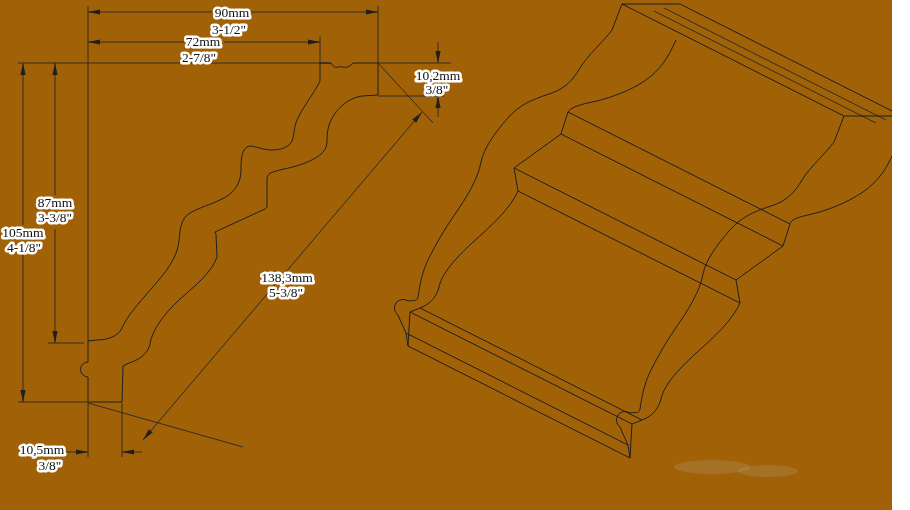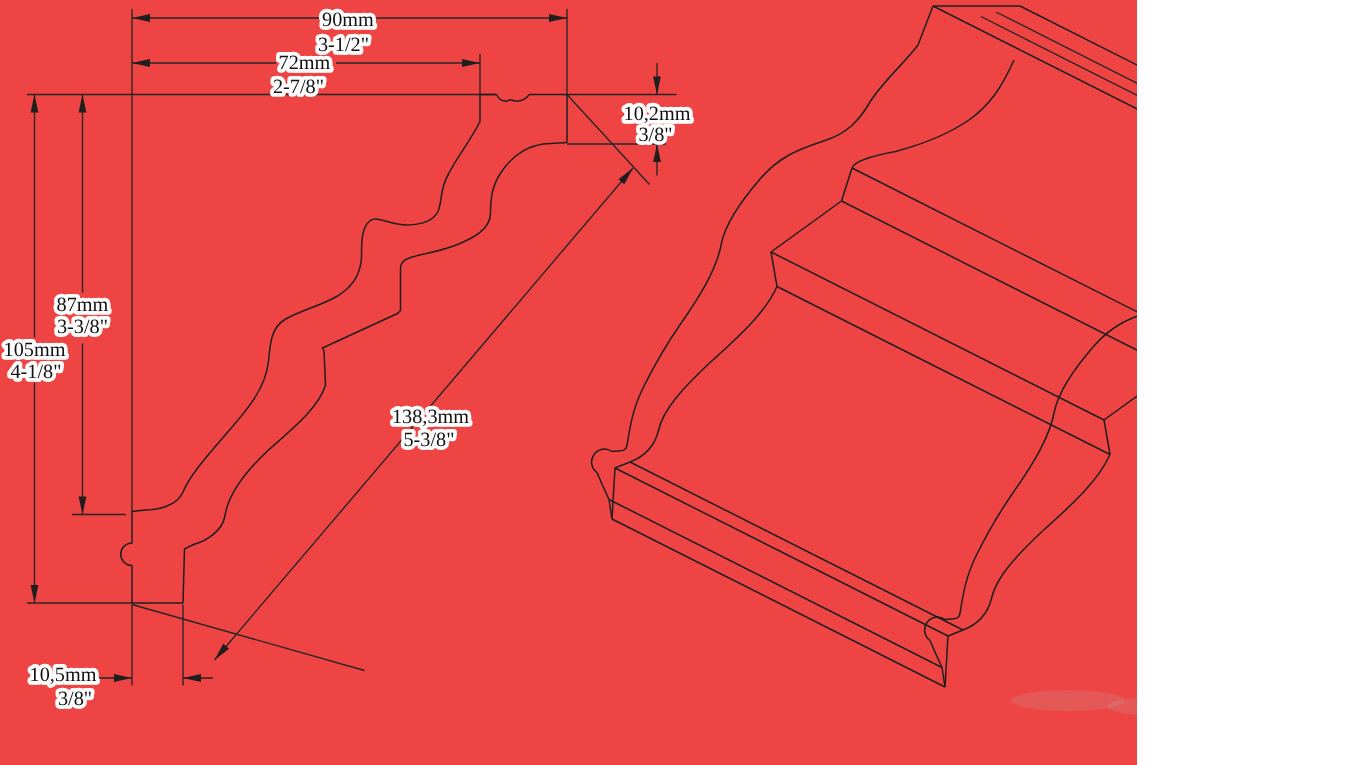--- a/index.html
+++ b/index.html
@@ -1,16 +1,16 @@
 <!DOCTYPE html>
 <html><head>
 <meta charset="utf-8">
 <style>
   html,body{margin:0;padding:0;background:#fff;}
-  .canvas{position:relative;width:758px;height:510px;background:#ef4444;overflow:hidden;font-family:"Liberation Serif","DejaVu Serif",serif;}
+  .canvas{position:relative;width:892px;height:510px;background:#a16207;overflow:hidden;font-family:"Liberation Serif","DejaVu Serif",serif;}
   svg{position:absolute;left:0;top:0;}
   .ln{stroke:#1f1f1f;stroke-width:1;fill:none;stroke-linejoin:round;}
   .thin{stroke:#262626;stroke-width:0.9;fill:none;}
   .arr{fill:#1f1f1f;stroke:none;}
   text{fill:#111;font-size:13.5px;font-family:"Liberation Serif","DejaVu Serif",serif;paint-order:stroke;stroke:#ffffff;stroke-width:5px;stroke-linejoin:round;}
   .shadow{fill:#b9b9b9;opacity:0.18;}
 </style>
 </head>
 <body>
 

